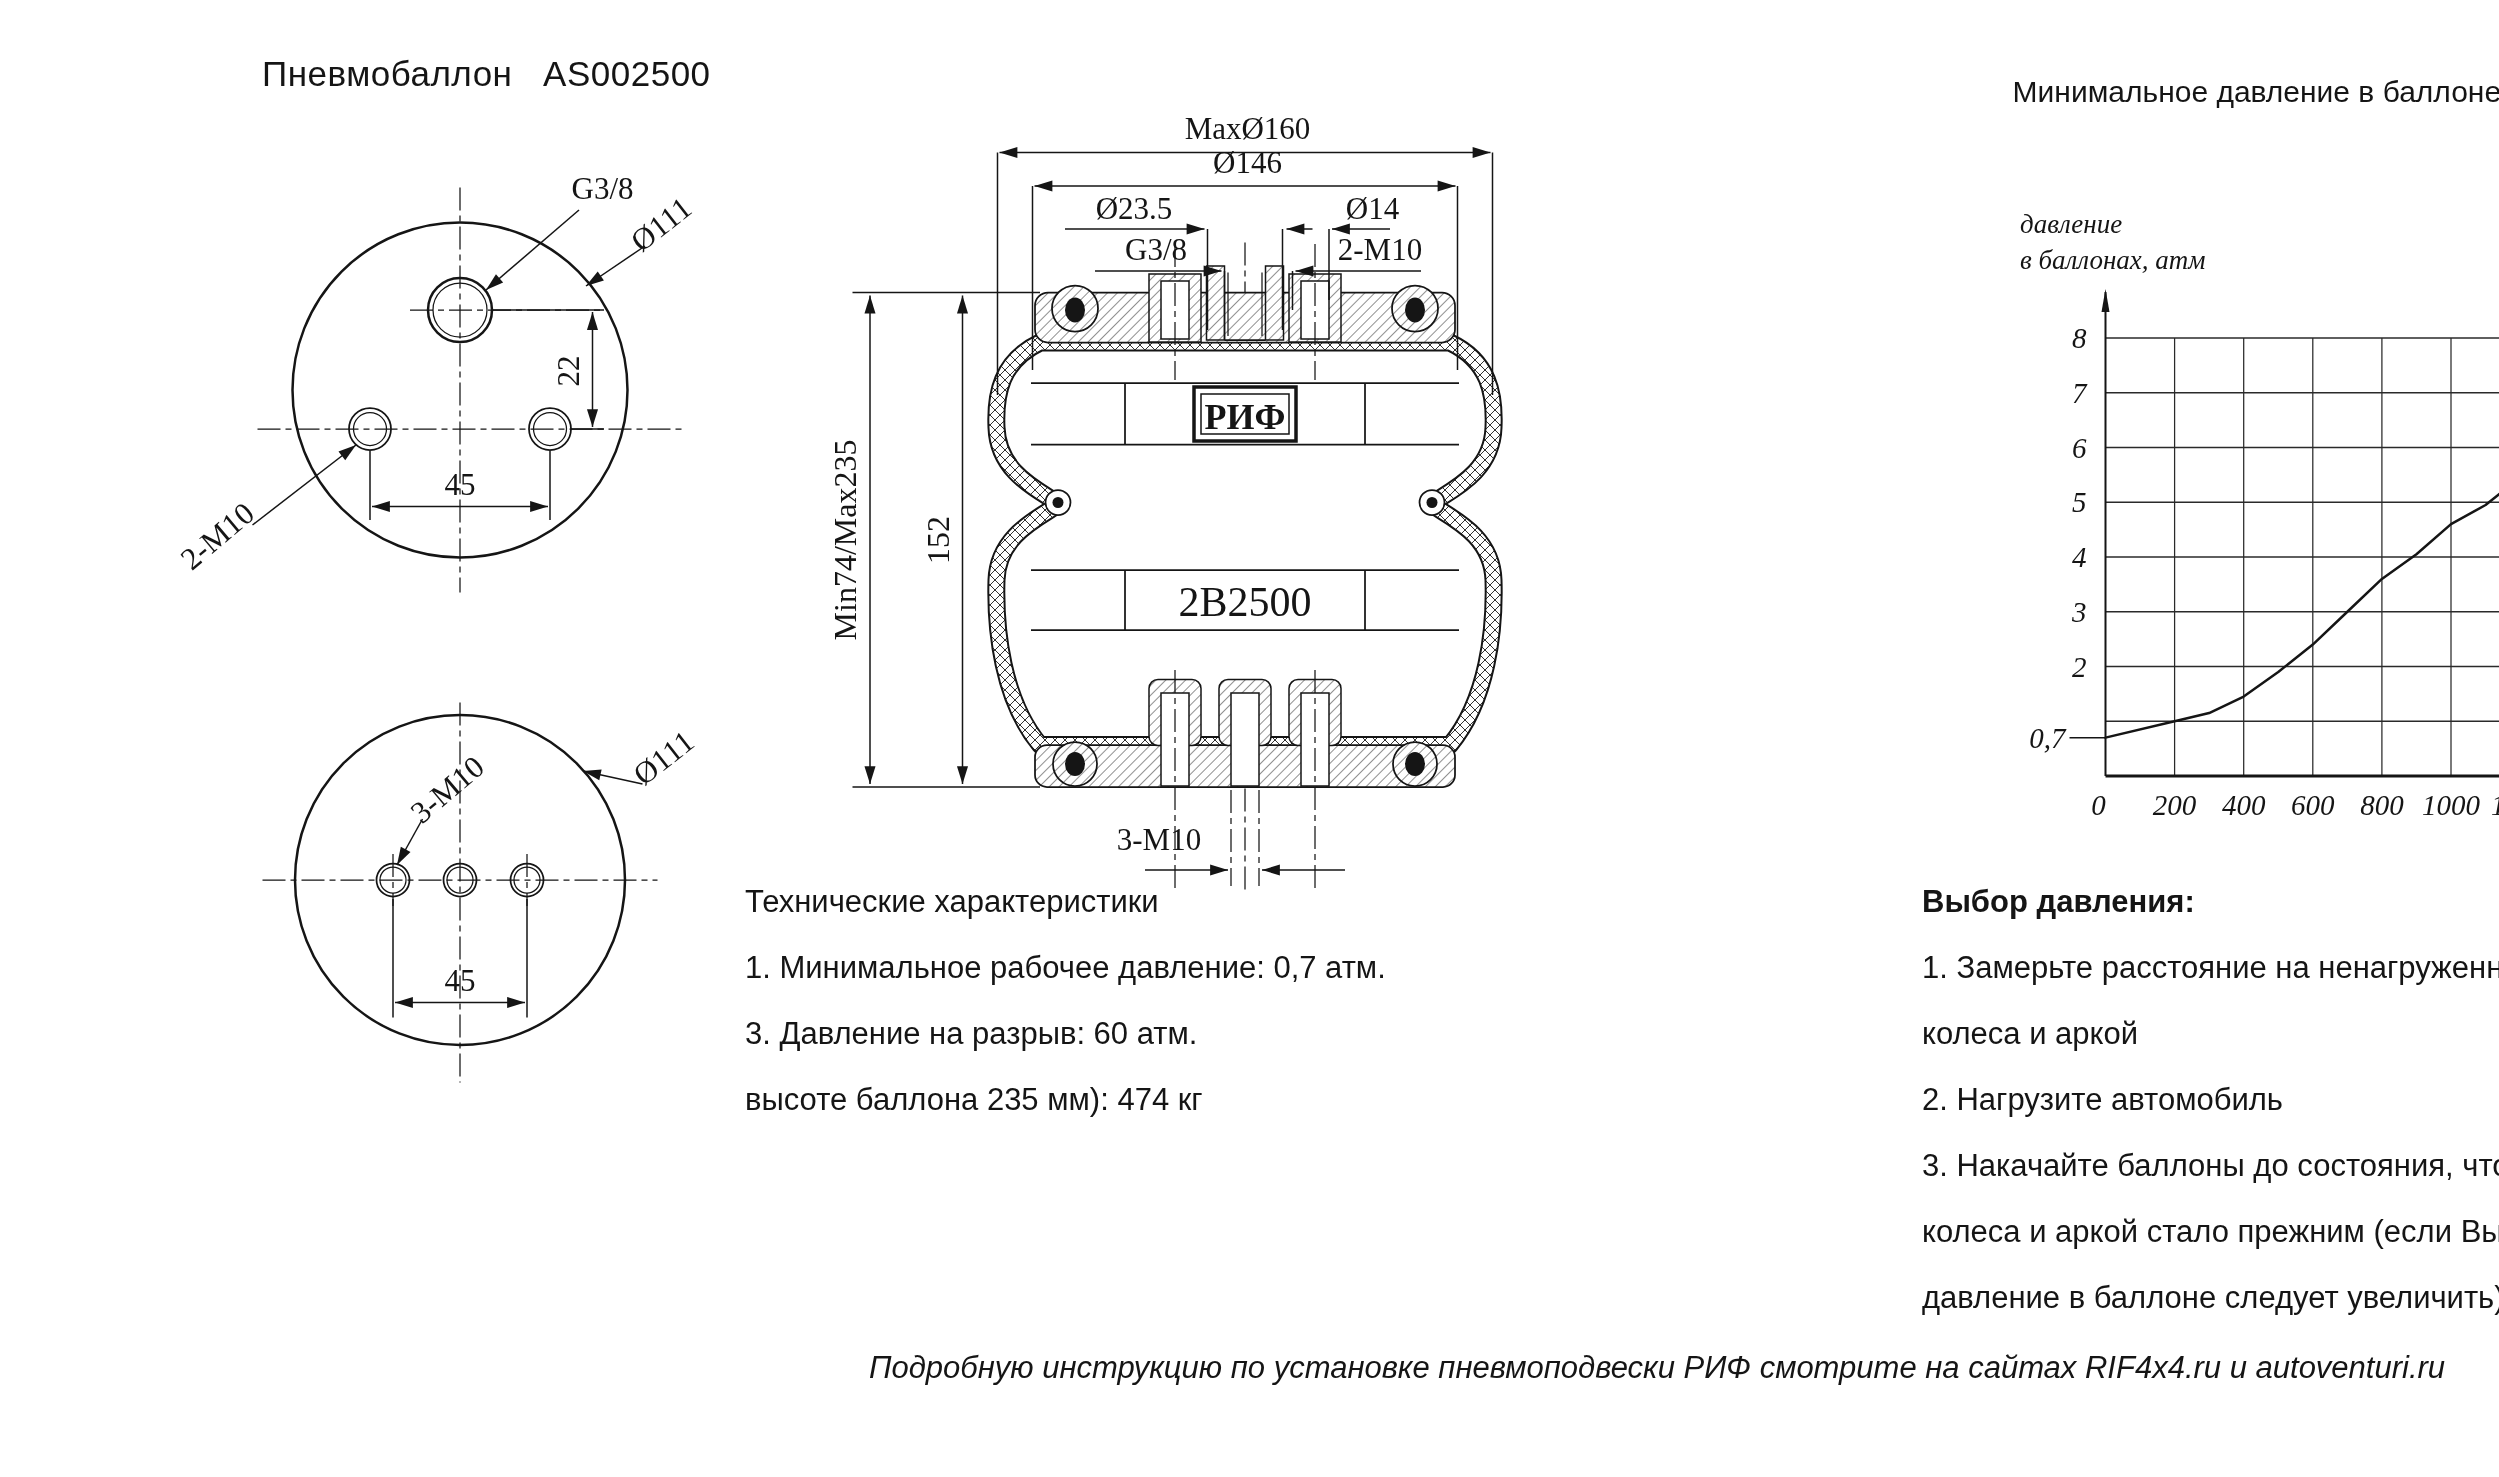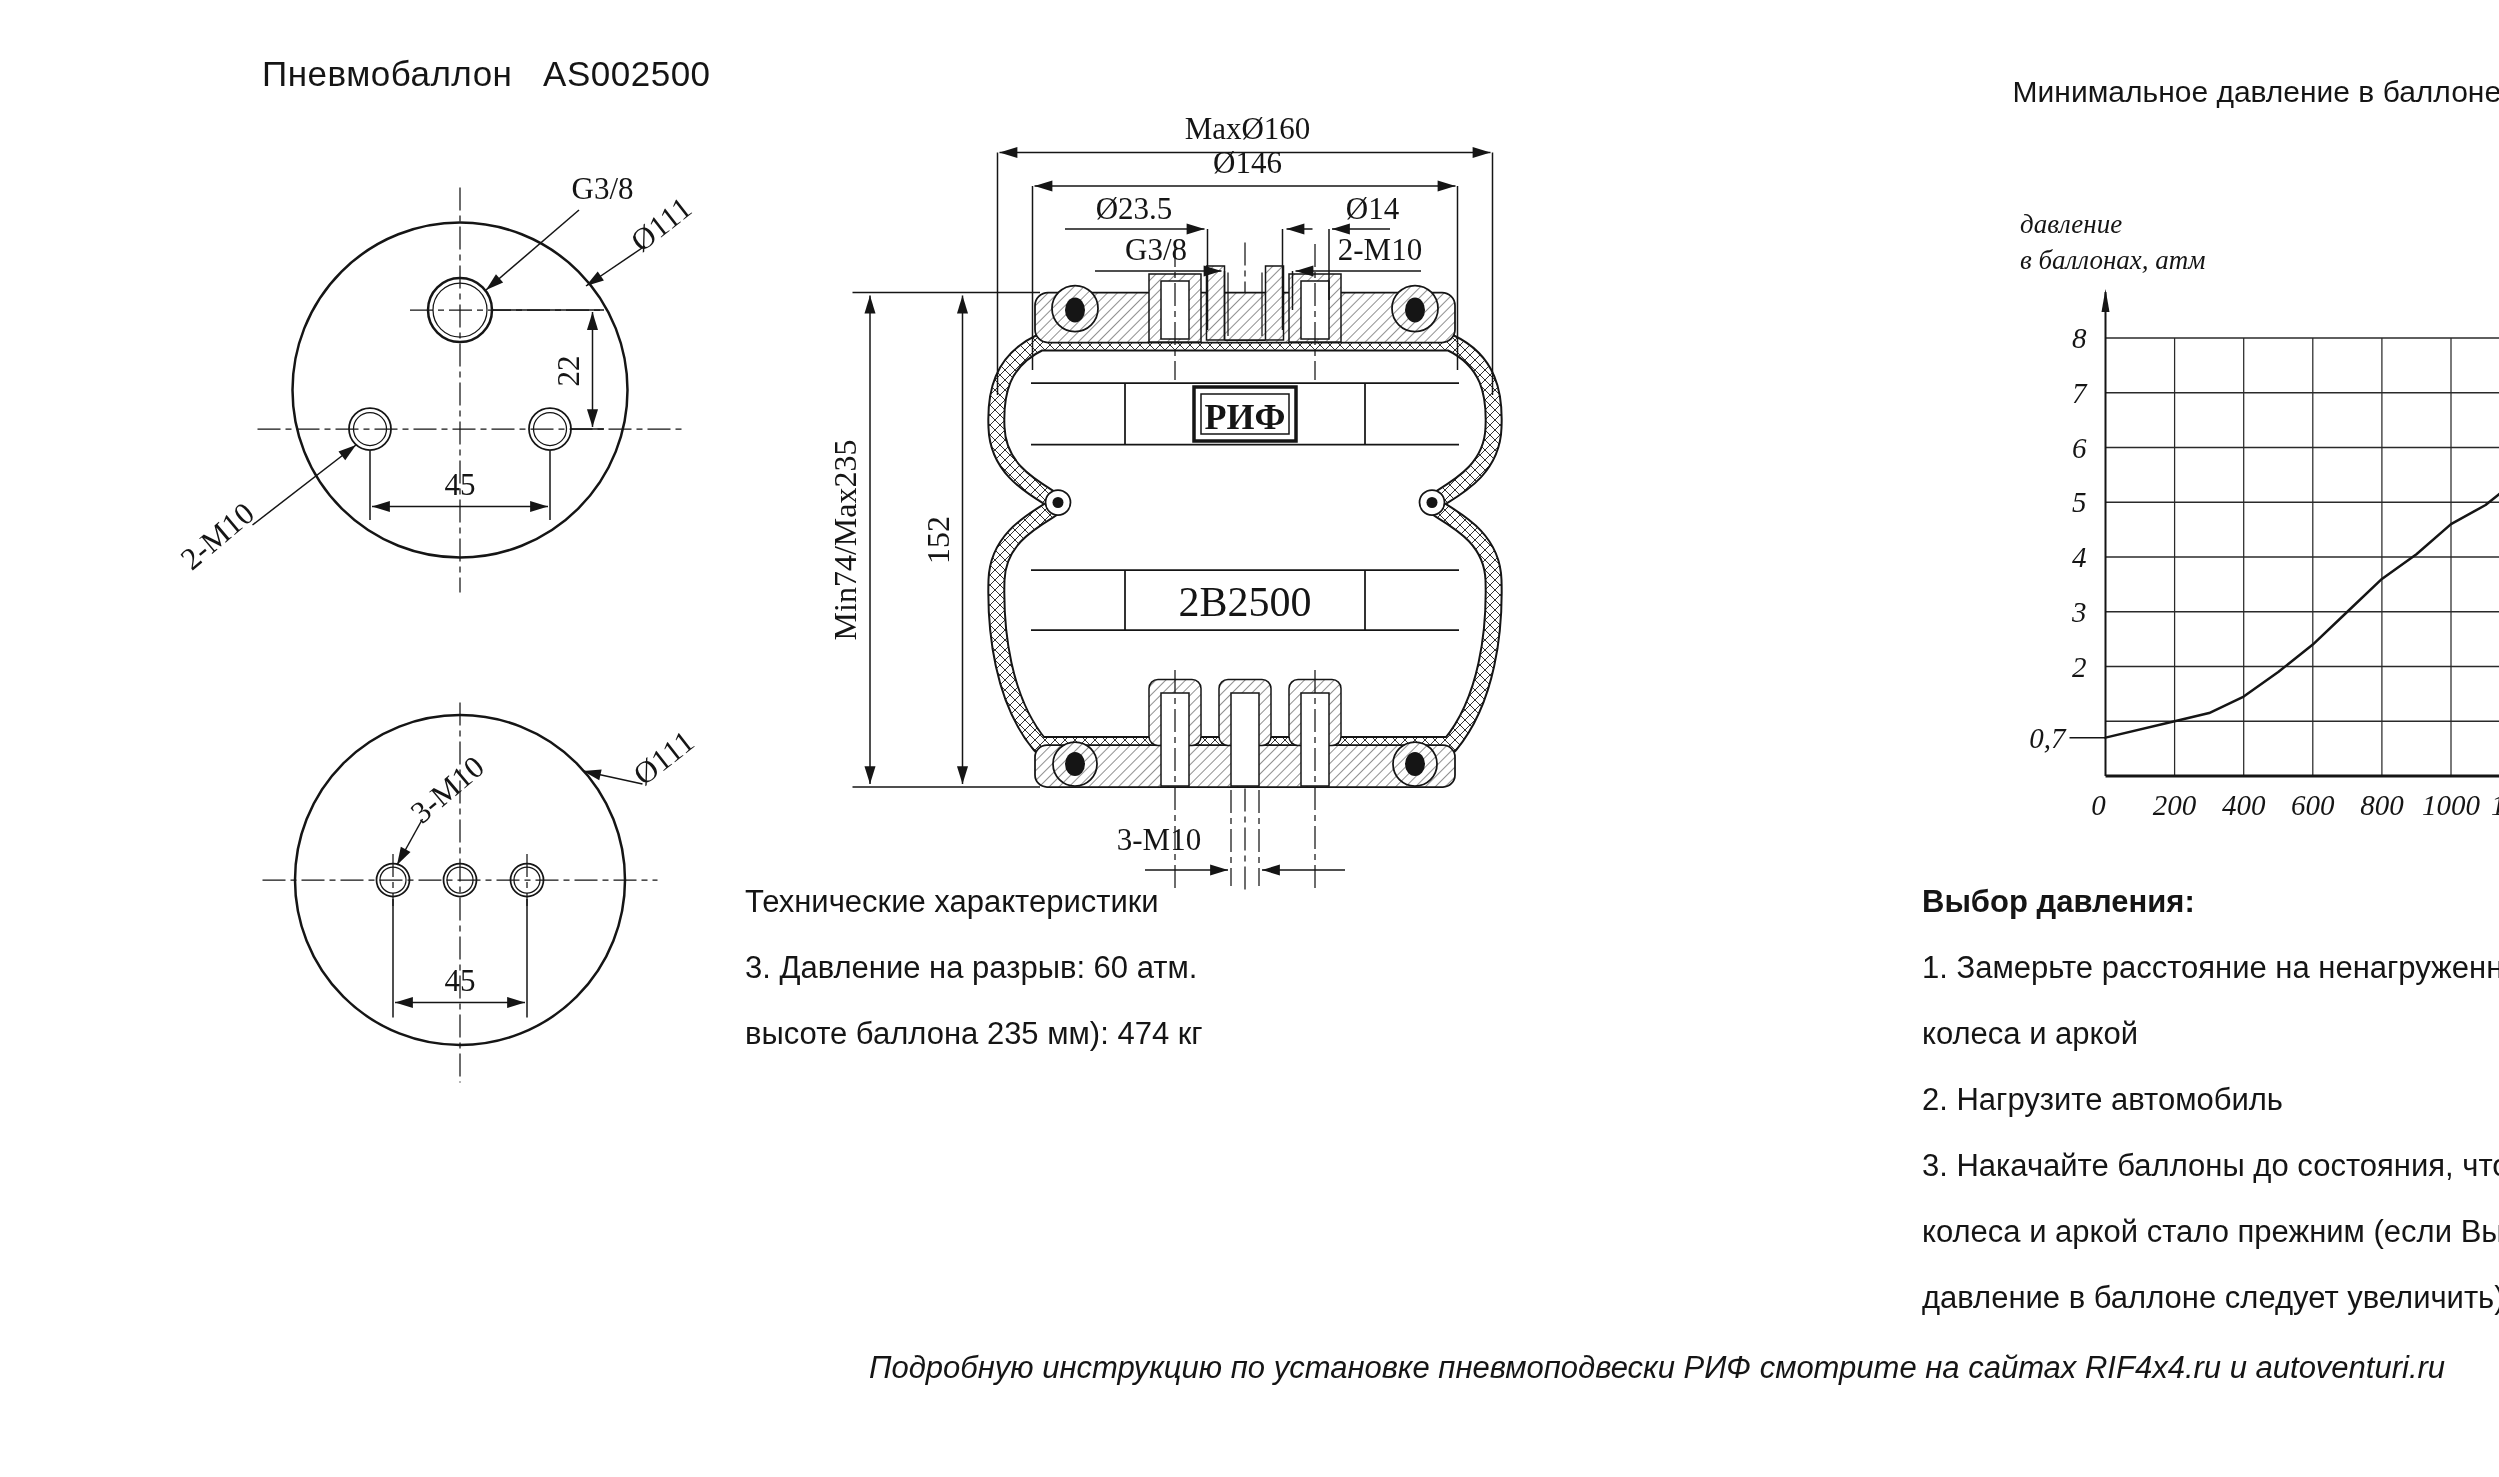--- a/index.html
+++ b/index.html
@@ -263,20 +263,21 @@
     <text x="140" y="385" text-anchor="start" font-size="54" class="cad" font-style="italic">давление</text>
     <text x="140" y="458" text-anchor="start" font-size="54" class="cad" font-style="italic">в баллонах, атм</text>
     <text x="1990" y="1466" text-anchor="start" font-size="50" class="cad" font-style="italic">нагрузка на заднюю</text>
     <text x="1990" y="1558" text-anchor="start" font-size="50" class="cad" font-style="italic">ось а/м, кг</text>
     <polyline points="311.0,1395.3 449.2,1362.5 518.3,1346.1 587.4,1313.2 656.5,1264.0 725.6,1209.2 794.7,1143.5 863.8,1077.8 932.9,1028.5 1002.0,968.3 1071.1,930.0 1140.2,875.2 1209.3,836.9 1278.4,798.6 1347.5,749.3 1416.6,705.5 1485.7,661.7 1554.8,617.9 1582.4,596.0" fill="none" stroke="#151515" stroke-width="5" stroke-linejoin="round" stroke-linecap="round"></polyline>
   </svg>
 
 <div class="abs" style="left:745px;top:869px;">
   <div class="theading">Технические характеристики</div>
   <div>
+      <div class="tline">1. Минимальное рабочее давление: 0,7 атм.</div>
       <div class="tline">3. Давление на разрыв: 60 атм.</div>
       <div class="tline">высоте баллона 235 мм): 474 кг</div>
     </div>
 </div>
 
 <div class="abs" style="left:1922px;top:869px;">
   <div class="theading bold">Выбор давления:</div>
   <div>
       <div class="tline">1. Замерьте расстояние на ненагруженном автомобиле между центром</div>
       <div class="tline">колеса и аркой</div>

